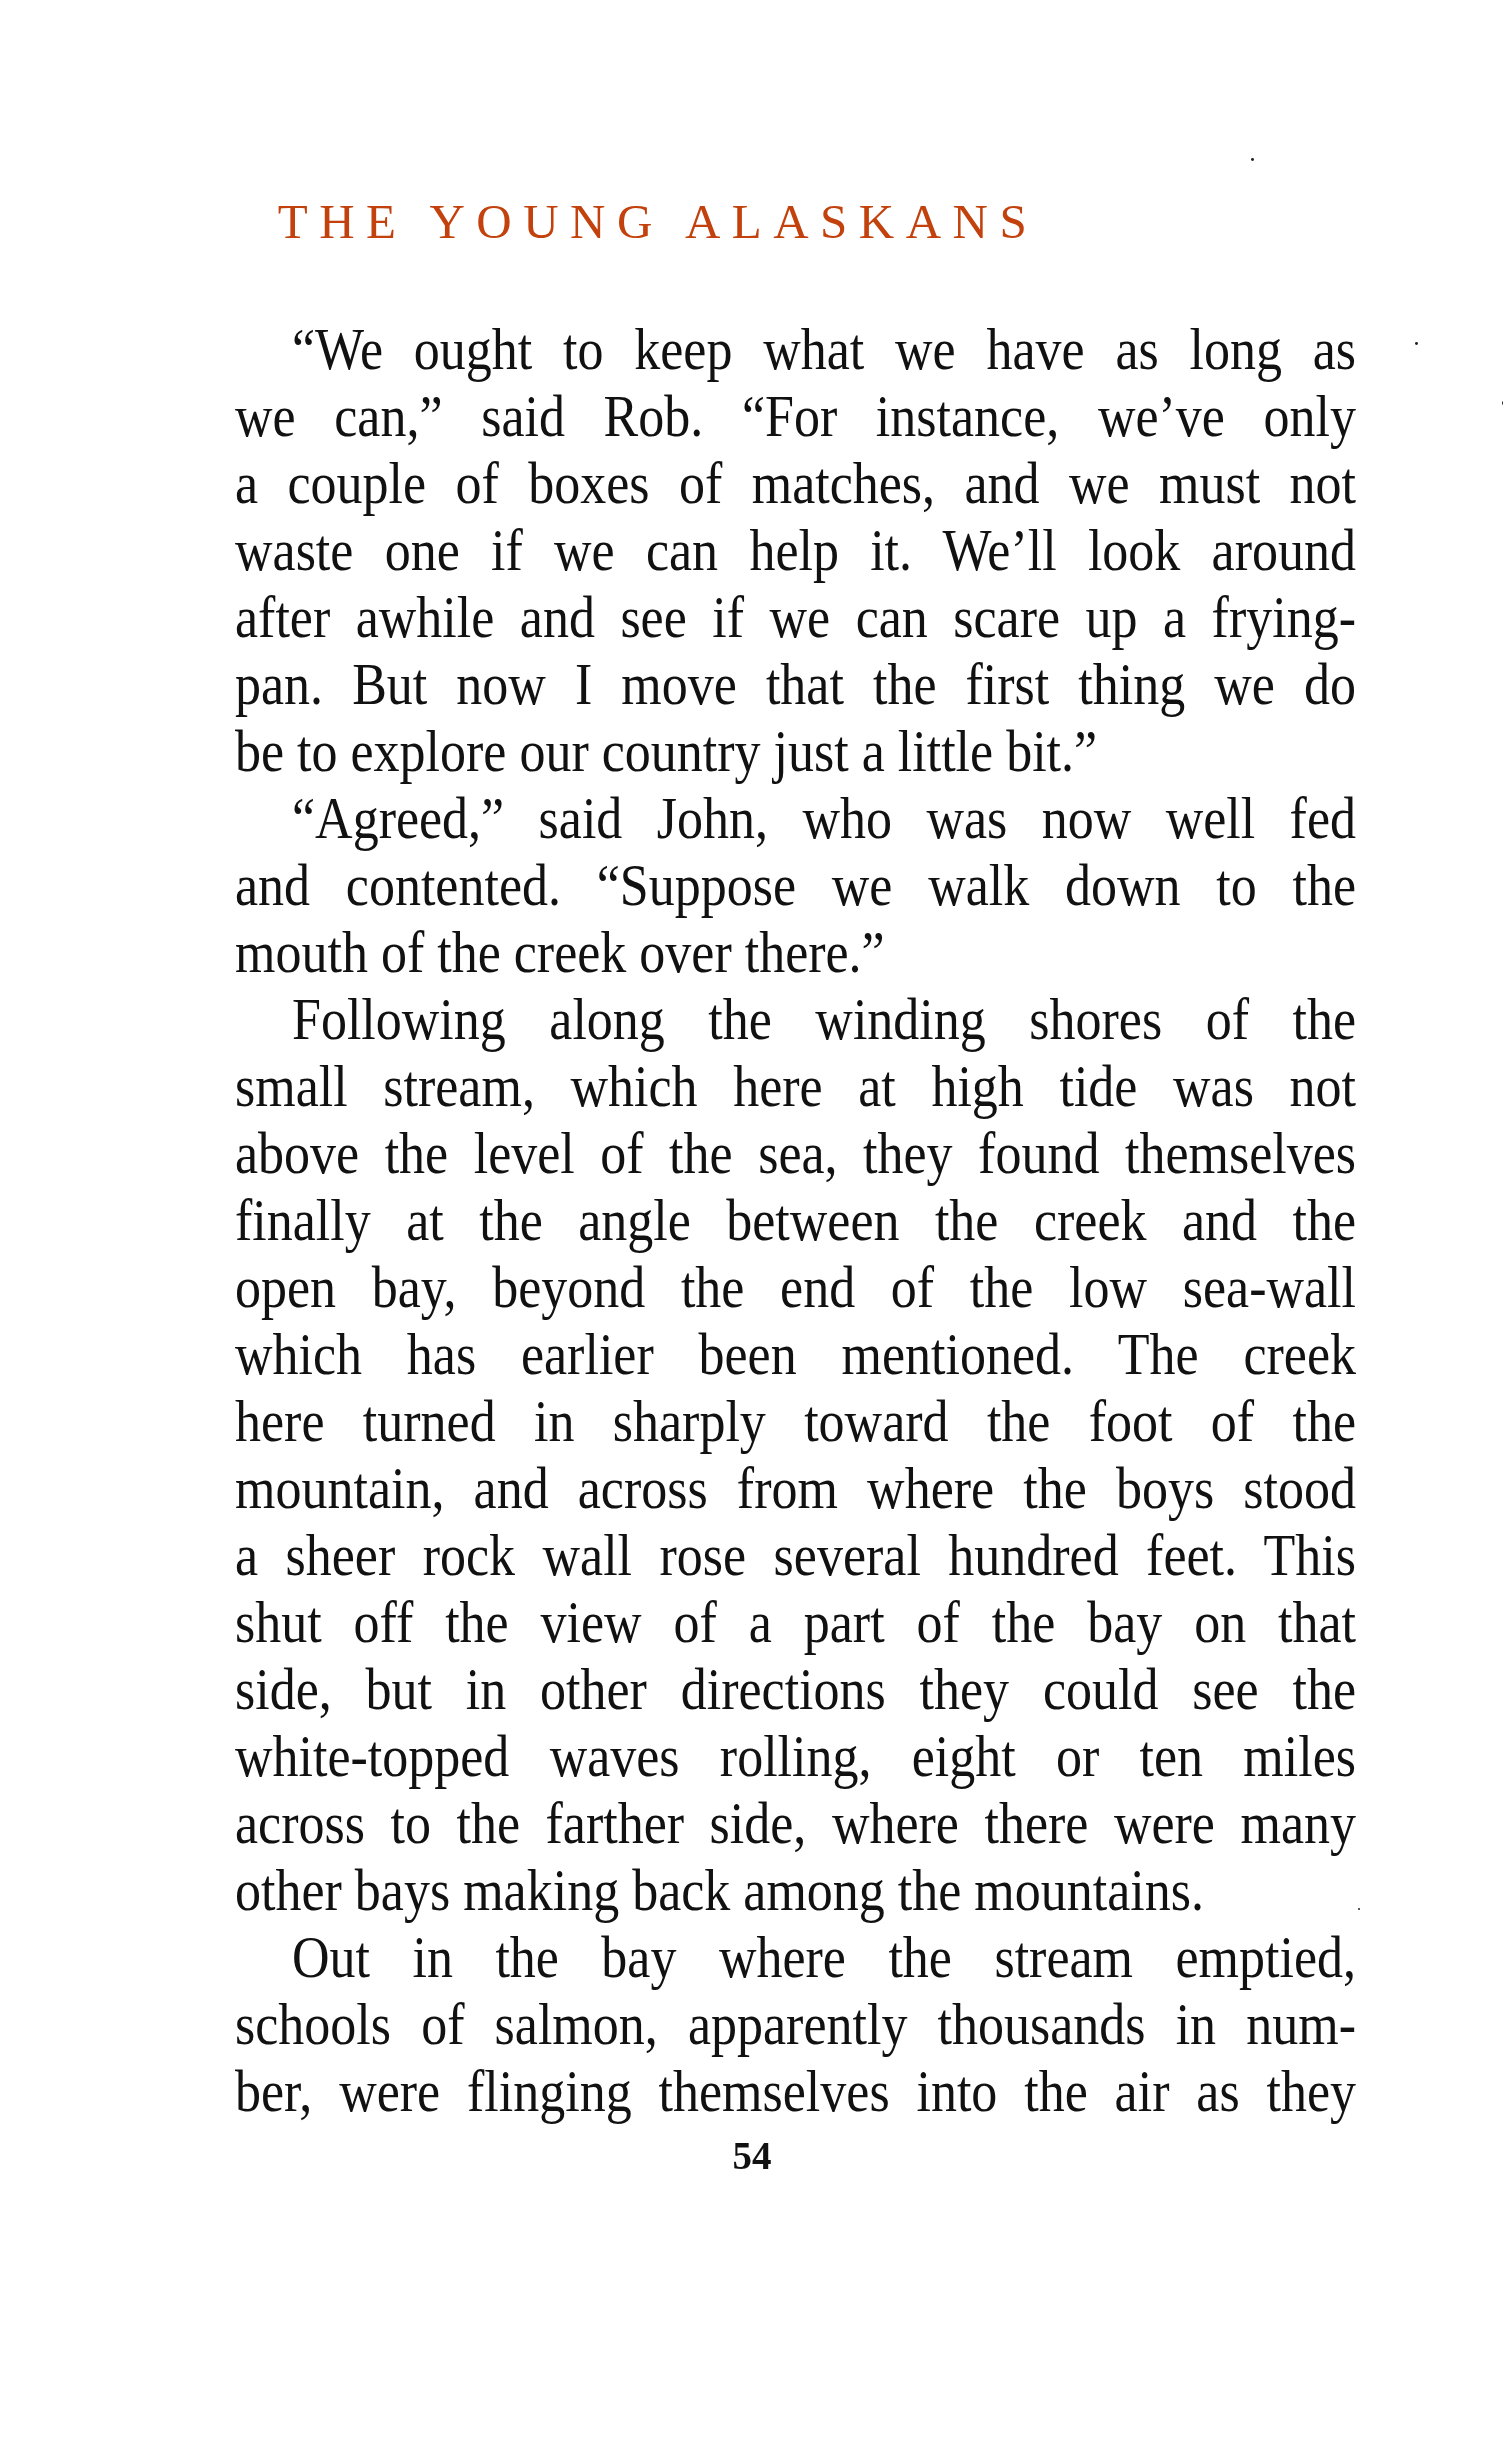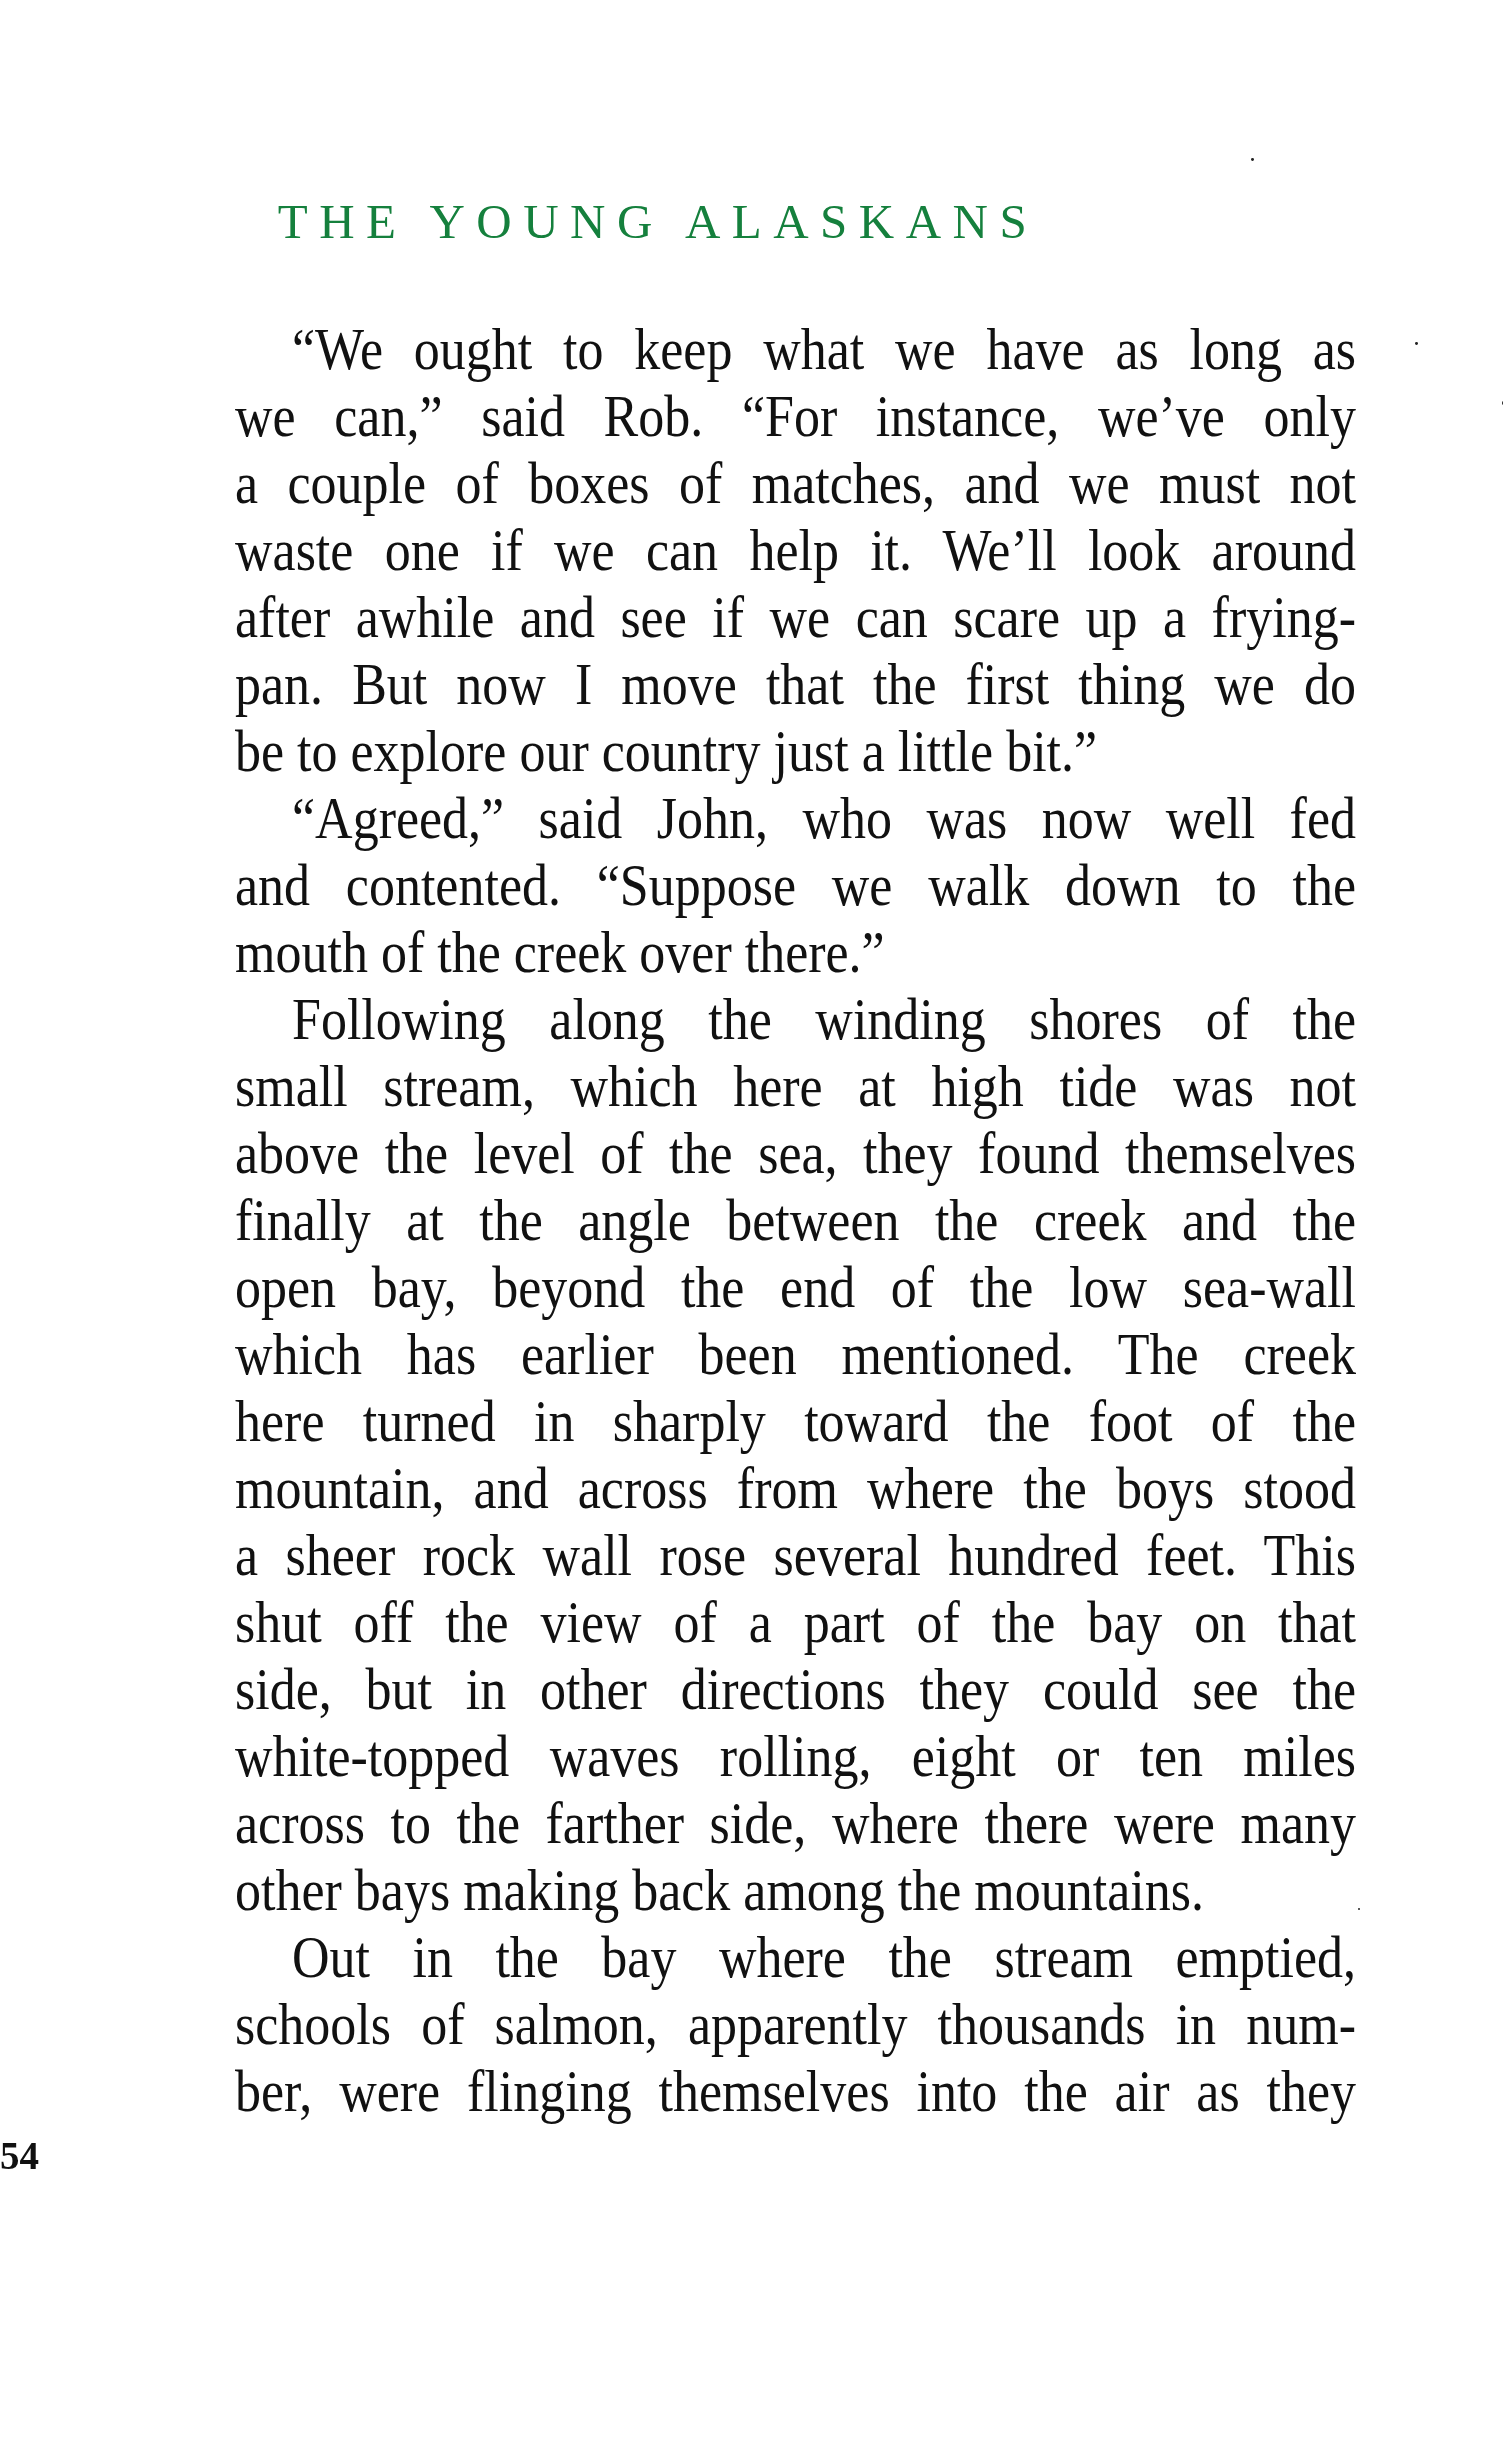--- a/index.html
+++ b/index.html
@@ -24,21 +24,21 @@
     }
     .running-head {
       position: absolute;
       top: 193px;
       left: 0;
       width: 1316px;
       text-align: center;
       font-family: "Liberation Serif", "DejaVu Serif", serif;
       font-size: 49px;
       letter-spacing: 11.5px;
-      color: #15803d;
+      color: #c2410c;
       line-height: 57px;
     }
     .text-block {
       position: absolute;
       left: 235px;
       top: 316px;
       width: 1121px;
     }
     .line {
       font-family: "Liberation Serif", "DejaVu Serif", serif;
@@ -56,20 +56,21 @@
       padding-left: 57px;
     }
     .line.last {
       text-align-last: left;
     }
     .page-number {
       position: absolute;
       top: 2134px;
       left: 0;
       width: 1504px;
+      text-align: center;
       font-family: "Liberation Serif", "DejaVu Serif", serif;
       font-weight: bold;
       font-size: 39px;
       line-height: 43px;
       color: #111;
     }
     .speck {
       position: absolute;
       background: #222;
       border-radius: 50%;

